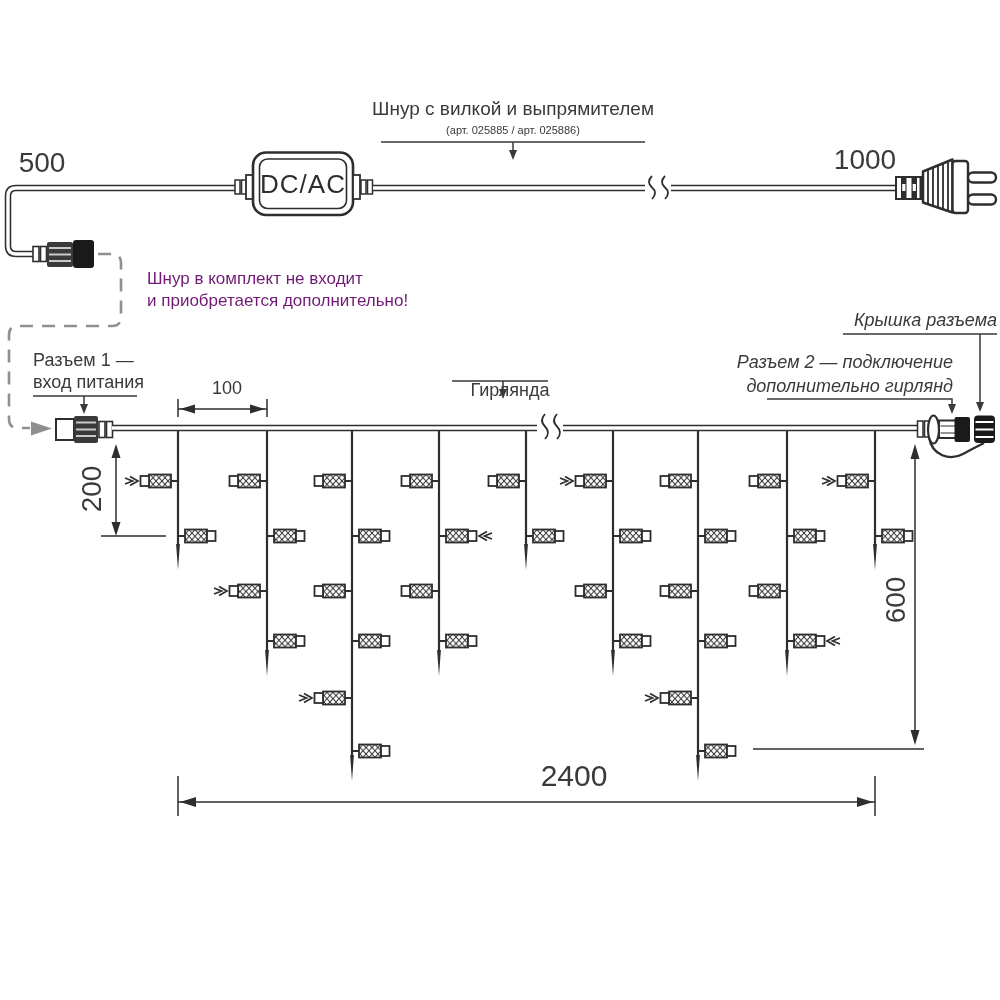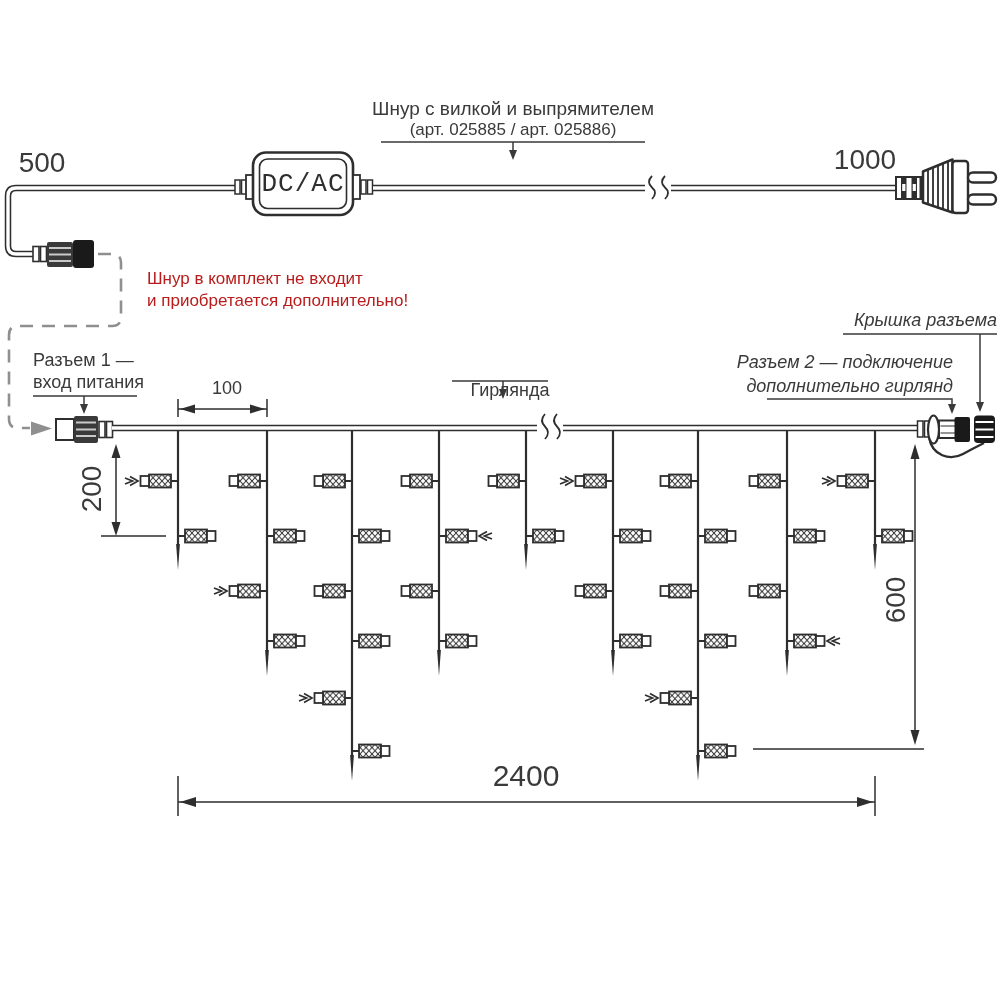--- a/index.html
+++ b/index.html
@@ -3,26 +3,26 @@
 <meta charset="utf-8">
 <style>
   html,body{margin:0;padding:0;background:#fff;}
   #canvas{position:relative;width:1000px;height:1000px;background:#ffffff;
           font-family:"Liberation Sans",sans-serif;overflow:hidden;}
   #art{position:absolute;left:0;top:0;}
   .txt{position:absolute;color:#3a3a3a;white-space:nowrap;line-height:1.1;}
   .ctr{transform:translate(-50%,-50%);}
   .rot{transform:translate(-50%,-50%) rotate(-90deg);}
   .dim{font-size:28px;}
-  .dim-lg{font-size:30px;}
+  .dim-lg{font-size:30px;margin-left:48px;}
   .dim-sm{font-size:18px;}
   .lbl{font-size:18px;}
-  .sub{font-size:17px;}
+  .sub{font-size:11px;}
   .title{font-size:19px;}
-  .muted{color:#b91c1c;font-weight:500;font-size:17px;line-height:22px;}
+  .muted{color:#701a75;font-weight:500;font-size:17px;line-height:22px;}
   .rightal{text-align:center;font-style:italic;}
   .dcac{font-size:26px;letter-spacing:1px;color:#2e2e2e;}
 </style>
 </head>
 <body>
 
 <div id="canvas">
 
 <svg id="art" width="1000" height="1000" viewBox="0 0 1000 1000">
   <defs>
@@ -389,21 +389,21 @@
       <polygon points="180,802 196,797 196,807" fill="#2e2e2e"></polygon>
       <polygon points="873,802 857,797 857,807" fill="#2e2e2e"></polygon>
     </g>
   </g>
 </svg>
 
 <div class="txt dim ctr" style="left:42px;top:163px;">500</div>
 <div class="txt dim ctr" style="left:865px;top:160px;">1000</div>
 <div class="txt title ctr" style="left:513px;top:109px;">Шнур с вилкой и выпрямителем</div>
 <div class="txt sub ctr" style="left:513px;top:130px;">(арт. 025885 / арт. 025886)</div>
-<div class="txt dcac ctr" style="left:303px;top:184px;font-family:Liberation Mono, monospace;">DC/AC</div>
+<div class="txt dcac ctr" style="left:303px;top:184px;">DC/AC</div>
 
 <div class="txt muted" style="left:147px;top:268px;">Шнур в комплект не входит</div>
 <div class="txt muted" style="left:147px;top:290px;text-align:right;">и приобретается дополнительно!</div>
 
 <div class="txt lbl" style="left:33px;top:351px;">Разъем 1 —</div>
 <div class="txt lbl" style="left:33px;top:373px;">вход питания</div>
 
 <div class="txt lbl ctr" style="left:510px;top:367px;margin-top:24px;">Гирлянда</div>
 
 <div class="txt lbl rightal" style="right:3px;top:311px;">Крышка разъема</div>

